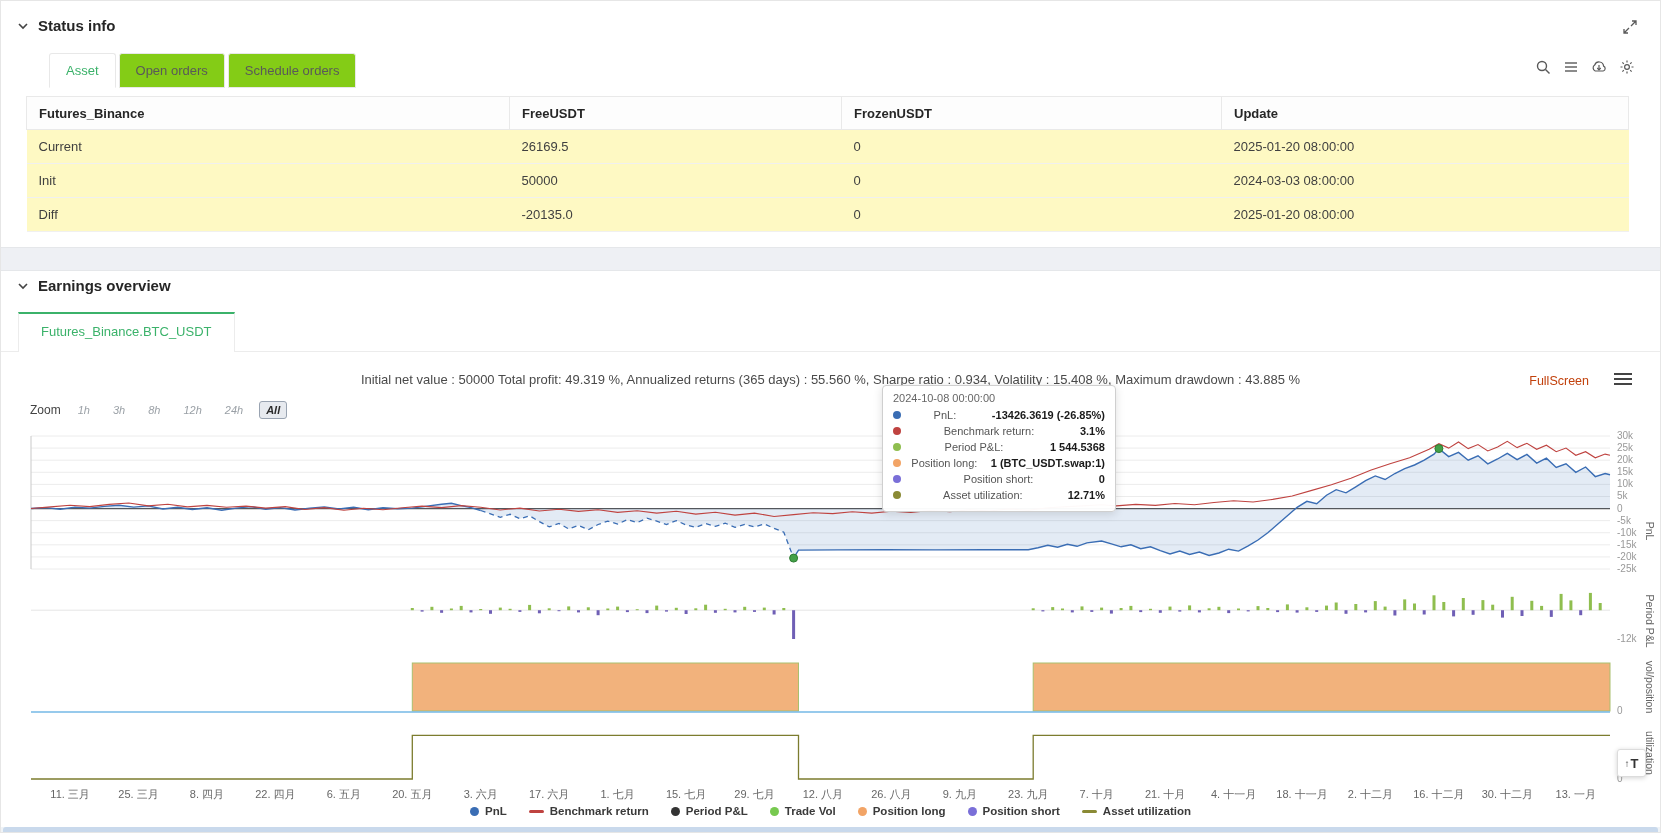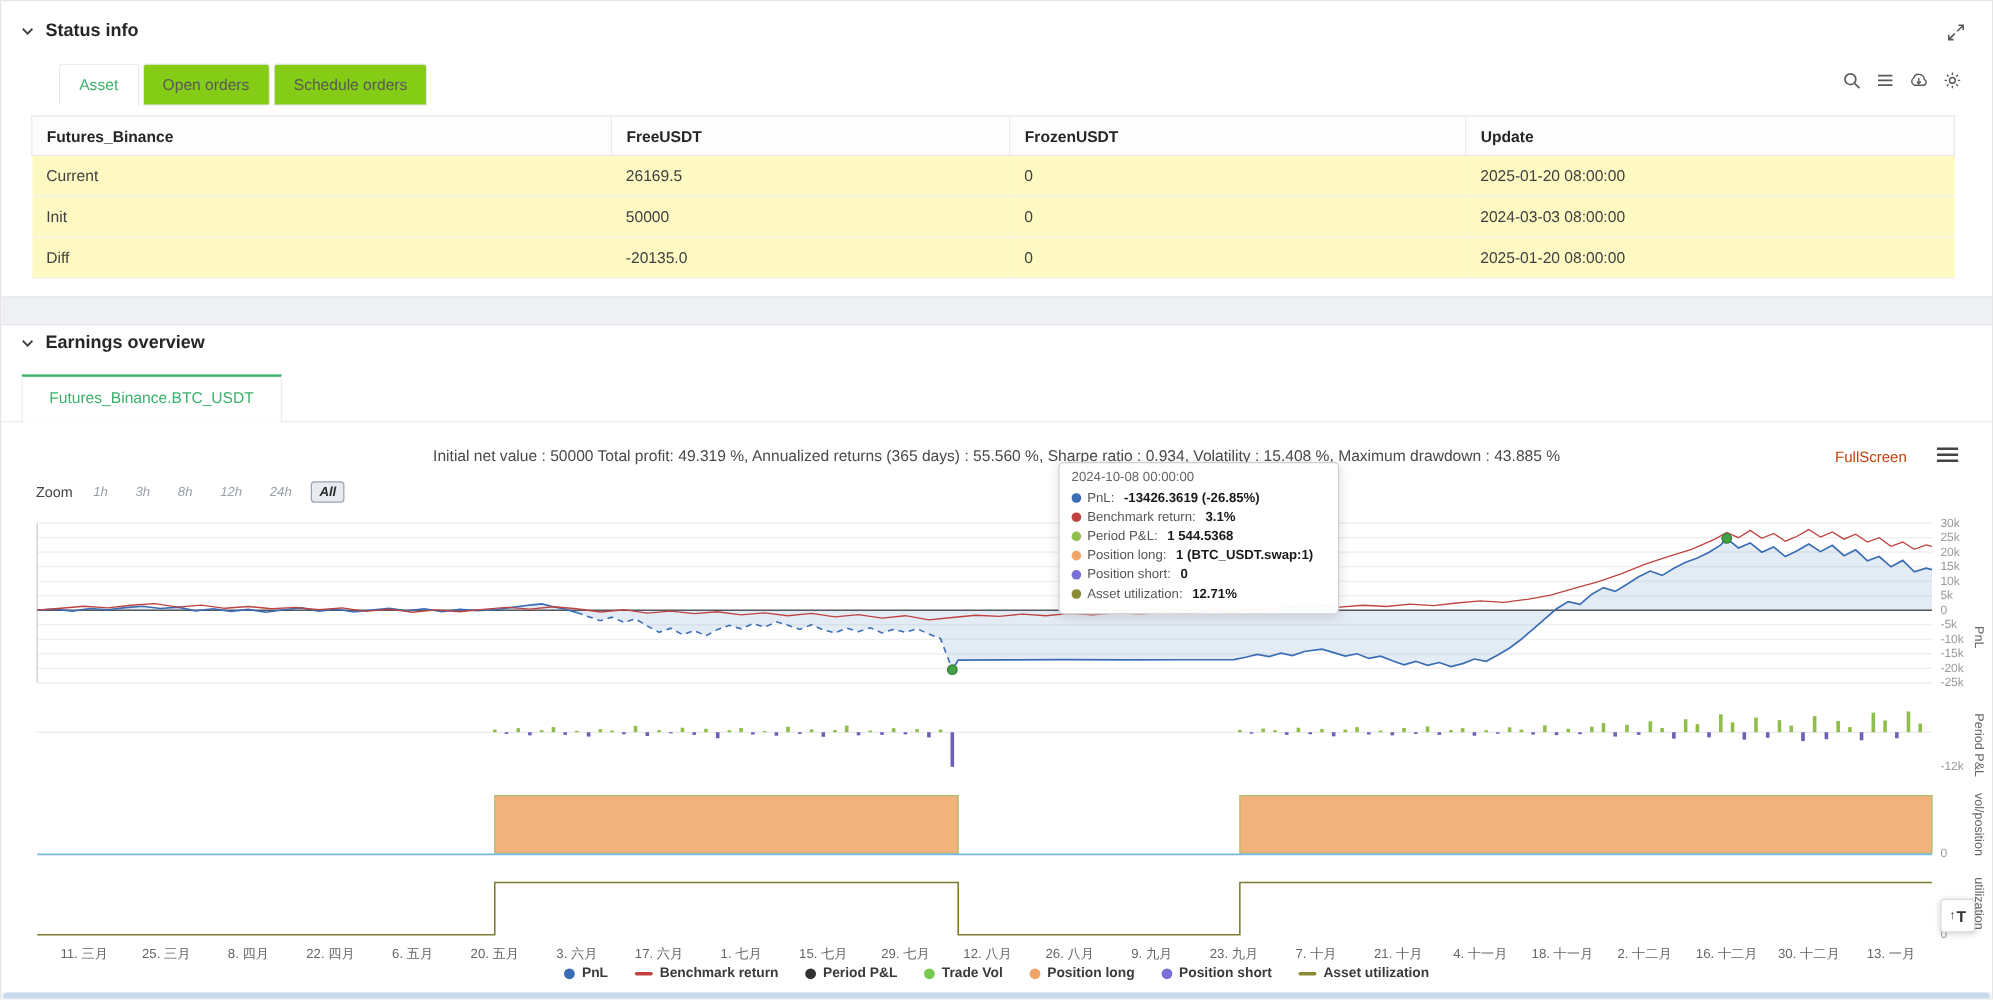--- a/index.html
+++ b/index.html
@@ -52,21 +52,21 @@
   .zbtn{font-size:11px;color:#9aa0a6;padding:2px 6px;border-radius:3px;border:1px solid transparent;cursor:pointer;font-style:italic;}
   .zbtn.active{color:#2b2b2b;font-weight:700;background:#e7eaef;border-color:#99a3b1;}
 
   #chart-svg{position:absolute;left:0;top:420px;}
 
   
   #tooltip{position:absolute;left:881px;top:384px;width:212px;background:rgba(255,255,255,.97);
        border:1px solid #cfcfcf;border-radius:4px;box-shadow:0 2px 10px rgba(0,0,0,.13);
        padding:6px 10px 8px;z-index:6;font-size:11px;}
   .tt-time{color:#666;margin-bottom:3px;}
-  .tt-row{display:flex;align-items:center;gap:5px;line-height:16px;color:#555;white-space:nowrap;}
+  .tt-row{display:flex;align-items:center;gap:5px;line-height:16px;color:#555;white-space:nowrap;justify-content:space-between;}
   .tt-dot{width:8px;height:8px;border-radius:50%;flex:none;}
   .tt-val{font-weight:700;color:#1a1a1a;margin-left:3px;}
 
   
   #legend{position:absolute;top:804px;left:0;width:100%;display:flex;justify-content:center;gap:22px;align-items:center;}
   .lg-item{display:flex;align-items:center;gap:6px;cursor:pointer;}
   .lg-label{font-size:11.5px;font-weight:700;color:#3a3a3a;}
   .lg-circle{width:9px;height:9px;border-radius:50%;}
   .lg-line{width:15px;height:3px;border-radius:2px;}
 

